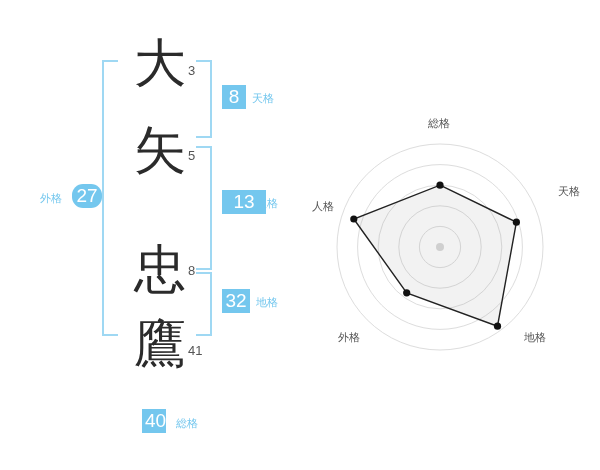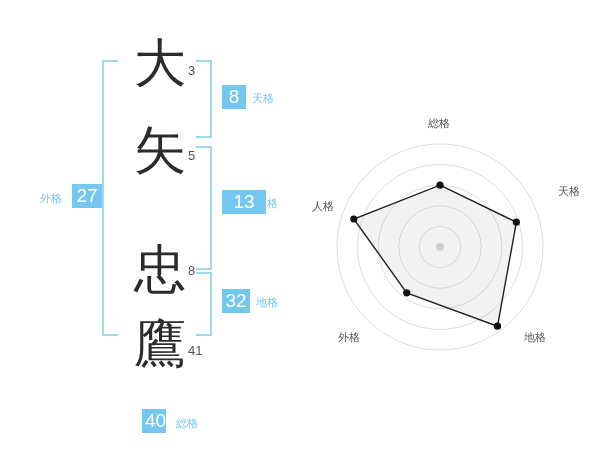--- a/index.html
+++ b/index.html
@@ -104,21 +104,21 @@
 </style>
 </head>
 <body>
 
 <div id="root">
 
   <div class="name-panel">
 
     <div class="bracket bracket-left" style="left:102px; top:60px; width:14px; height:272px;"></div>
     <div class="kaku-label" style="left:40px; top:192px;">外格</div>
-    <div class="kaku-badge" style="left:72px; top:184px; width:30px;">27</div>
+    <div class="kaku-badge" style="left:72px; top:184px; width:30px;border-radius:11px;">27</div>
 
     <div class="kanji" style="left:130px; top:37px;">大</div>
     <div class="kanji-stroke" style="left:188px; top:63px;">3</div>
 
     <div class="kanji" style="left:130px; top:124px;">矢</div>
     <div class="kanji-stroke" style="left:188px; top:148px;">5</div>
 
     <div class="kanji" style="left:130px; top:243px;">忠</div>
     <div class="kanji-stroke" style="left:188px; top:263px;">8</div>
 

